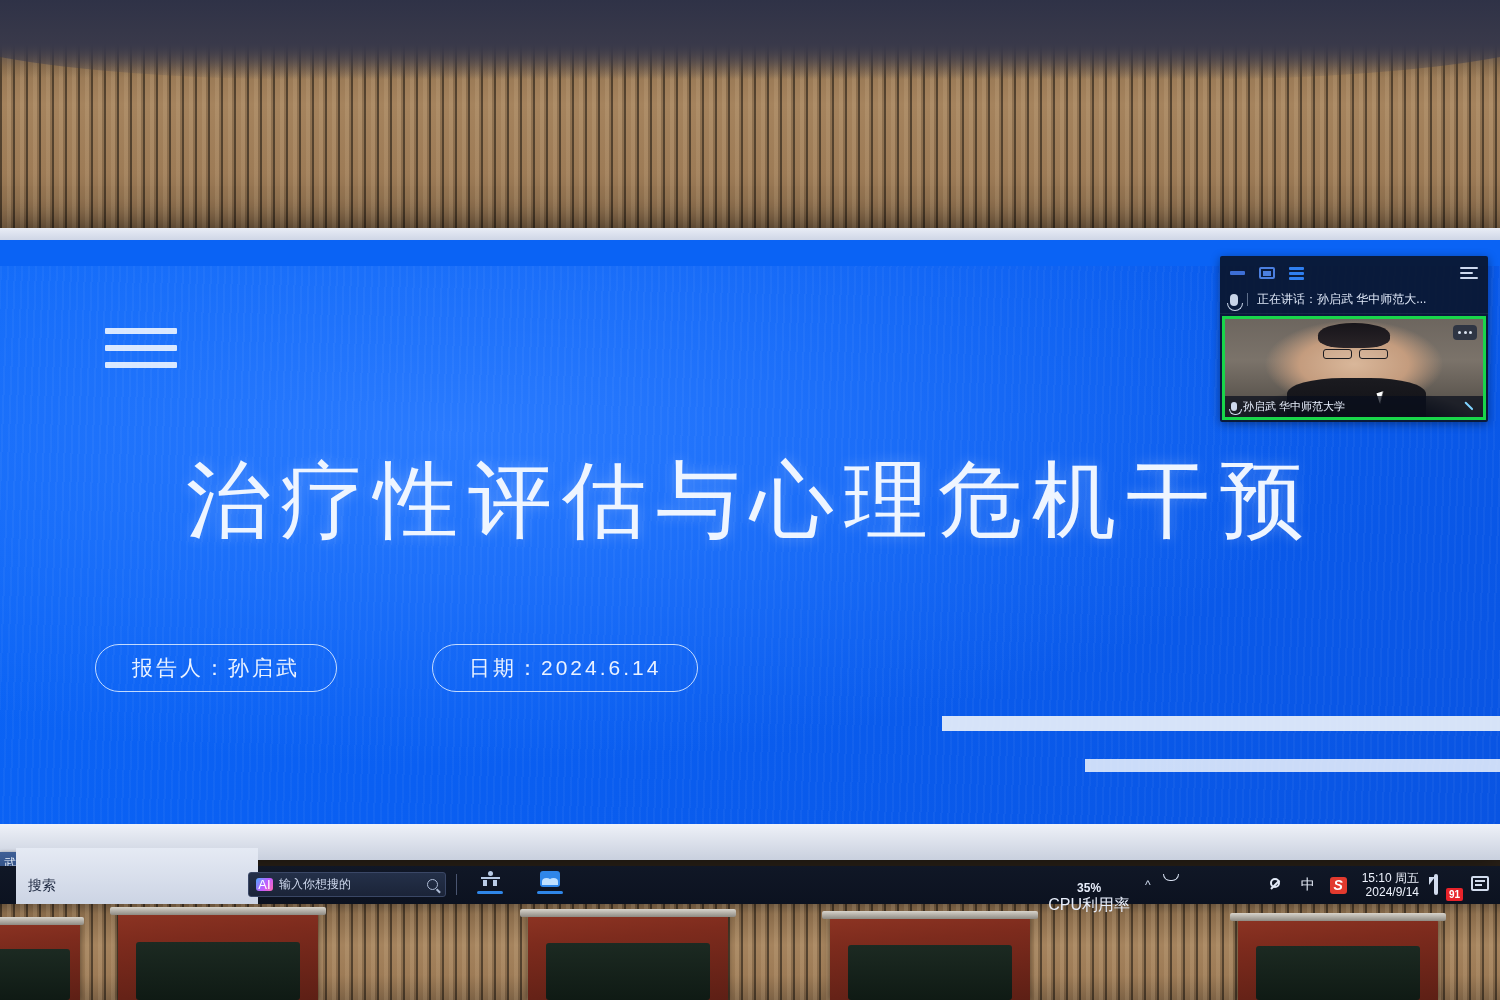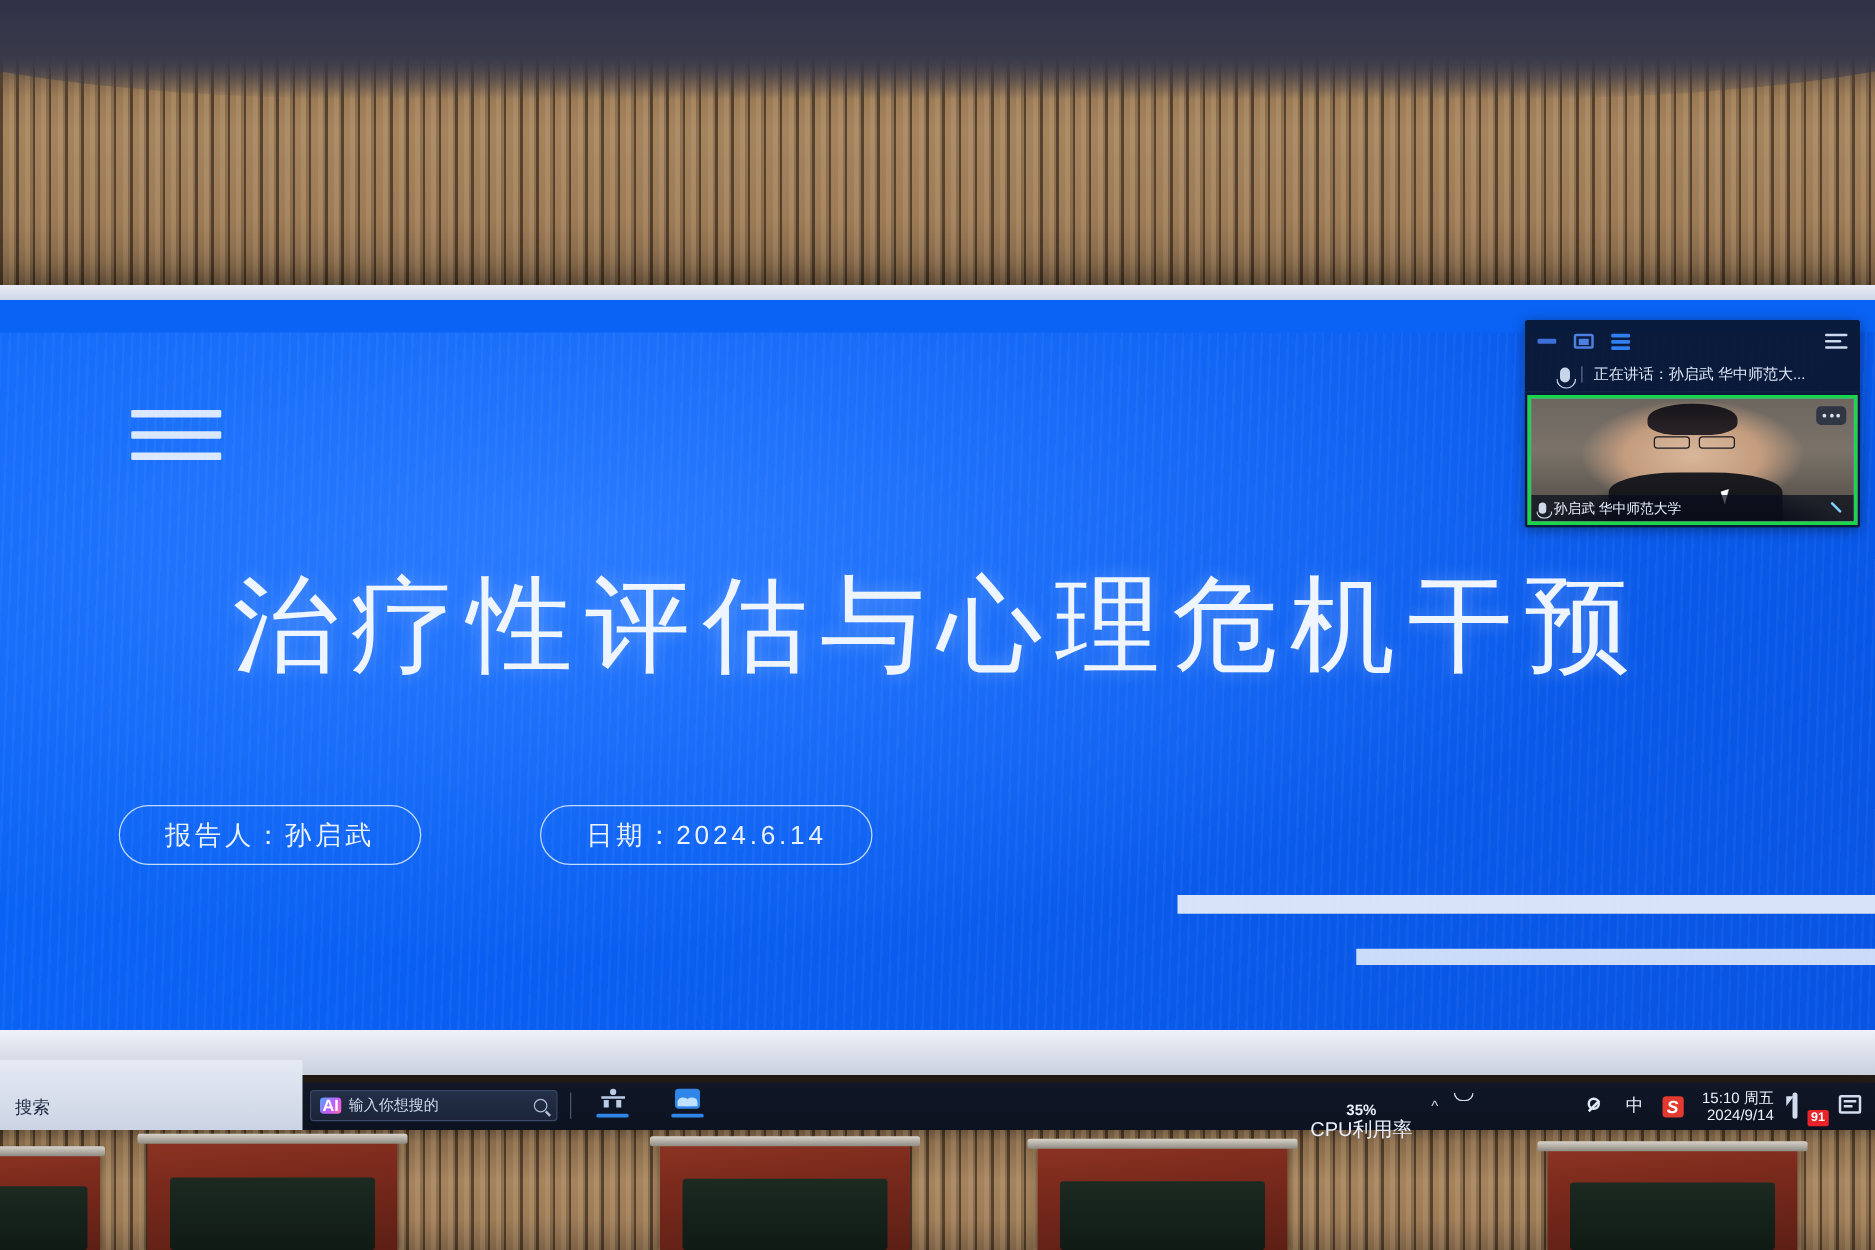--- a/index.html
+++ b/index.html
@@ -168,21 +168,21 @@
   #vp-expand {
     margin-left:auto; width:18px; height:13px; position:relative;
   }
   #vp-expand i{ position:absolute; left:0; height:2.5px; background:#cdd9ee; border-radius:1px;}
   #vp-expand i:nth-child(1){ top:0; width:18px;}
   #vp-expand i:nth-child(2){ top:5px; width:13px;}
   #vp-expand i:nth-child(3){ top:10px; width:18px;}
 
   #vp-speaking {
     display:flex; align-items:center; gap:9px;
-    height:28px; padding:0 28px;
+    height:28px; padding:0 10px;
     border-bottom:1px solid rgba(255,255,255,.06);
   }
   .mic-glyph {
     width:8px; height:12px; background:#c8d4e8; border-radius:4px;
     position:relative; flex:none;
   }
   .mic-glyph::after{
     content:""; position:absolute; left:-3px; bottom:-5px;
     width:14px; height:7px;
     border:1.6px solid #c8d4e8; border-top:none;
@@ -268,36 +268,36 @@
     border-radius:0 3px 3px 0;
     white-space:nowrap;
     box-shadow:0 1px 4px rgba(0,0,0,.45);
   }
   #taskbar {
     position:absolute; left:0; top:866px; width:100%; height:38px;
     background:linear-gradient(180deg,#101726 0%,#0c1220 100%);
     display:flex; align-items:center;
   }
   #taskbar-left-pane {
-    position:absolute; left:0; top:-18px; width:242px; height:56px;
+    position:absolute; left:16px; top:-18px; width:242px; height:56px;
     background:linear-gradient(180deg,#e5eaf4,#ccd4e4);
     display:flex; align-items:flex-end; padding:0 0 9px 12px;
   }
   #search-word { font-size:14px; color:#1d2840; }
   #tb-search {
     position:absolute; left:248px; top:6px;
     width:198px; height:25px;
     background:linear-gradient(180deg,#243049,#1b2438);
     border:1px solid #3a4766; border-radius:3px;
     display:flex; align-items:center; gap:6px; padding:0 7px;
   }
   #ai-badge {
     width:17px; height:13px; border-radius:3px;
     background:linear-gradient(125deg,#4fa8ff,#c45bff 55%,#ff6ab0);
-    color:#fff; font-size:13px; font-weight:bold;
+    color:#fff; font-size:13px; font-weight:normal;
     display:flex; align-items:center; justify-content:center; flex:none;
   }
   #tb-search-text { font-size:12px; color:#cfd9ee; flex:1; white-space:nowrap; }
   .mag {
     width:11px; height:11px; border:1.6px solid #aebcd6; border-radius:50%;
     position:relative; flex:none;
   }
   .mag::after{ content:""; position:absolute; right:-4px; bottom:-3px;
                width:5px; height:1.6px; background:#aebcd6; transform:rotate(45deg);}
   #tb-sep { position:absolute; left:456px; top:8px; width:1px; height:21px; background:#4a5570; }

